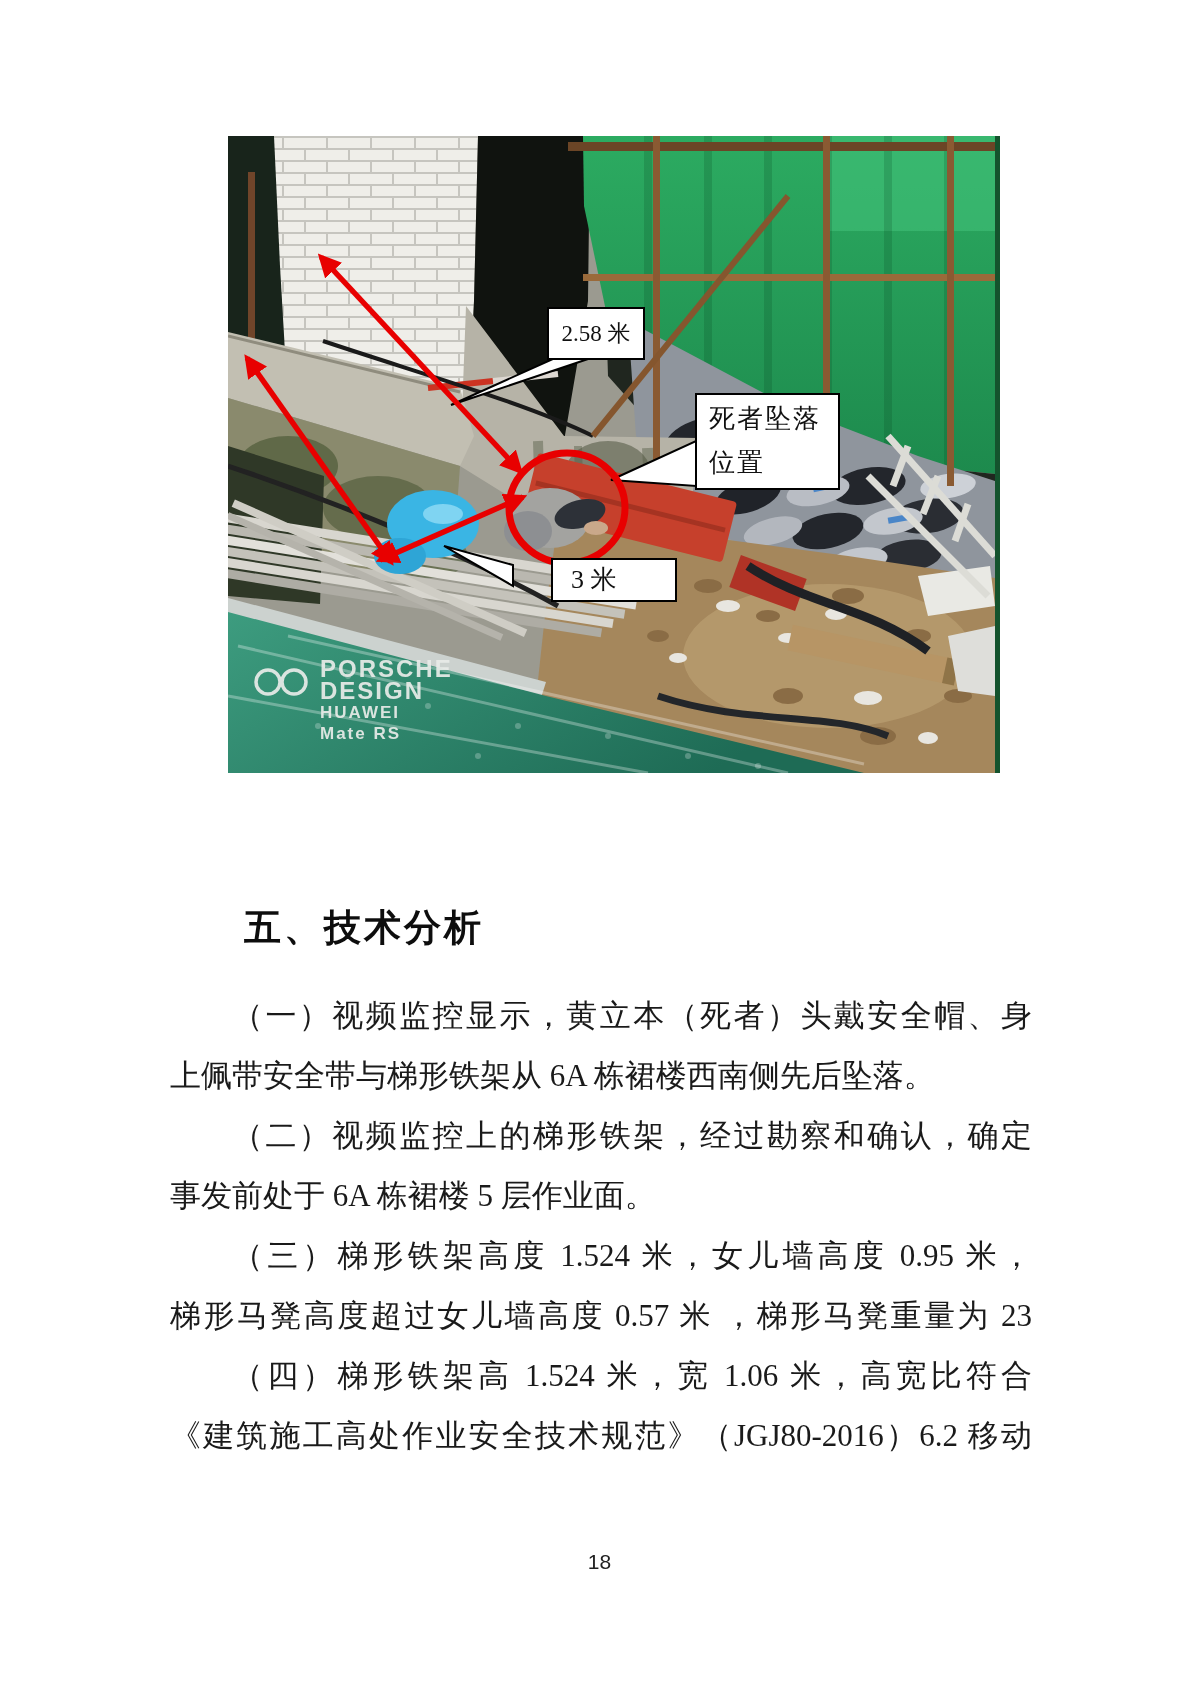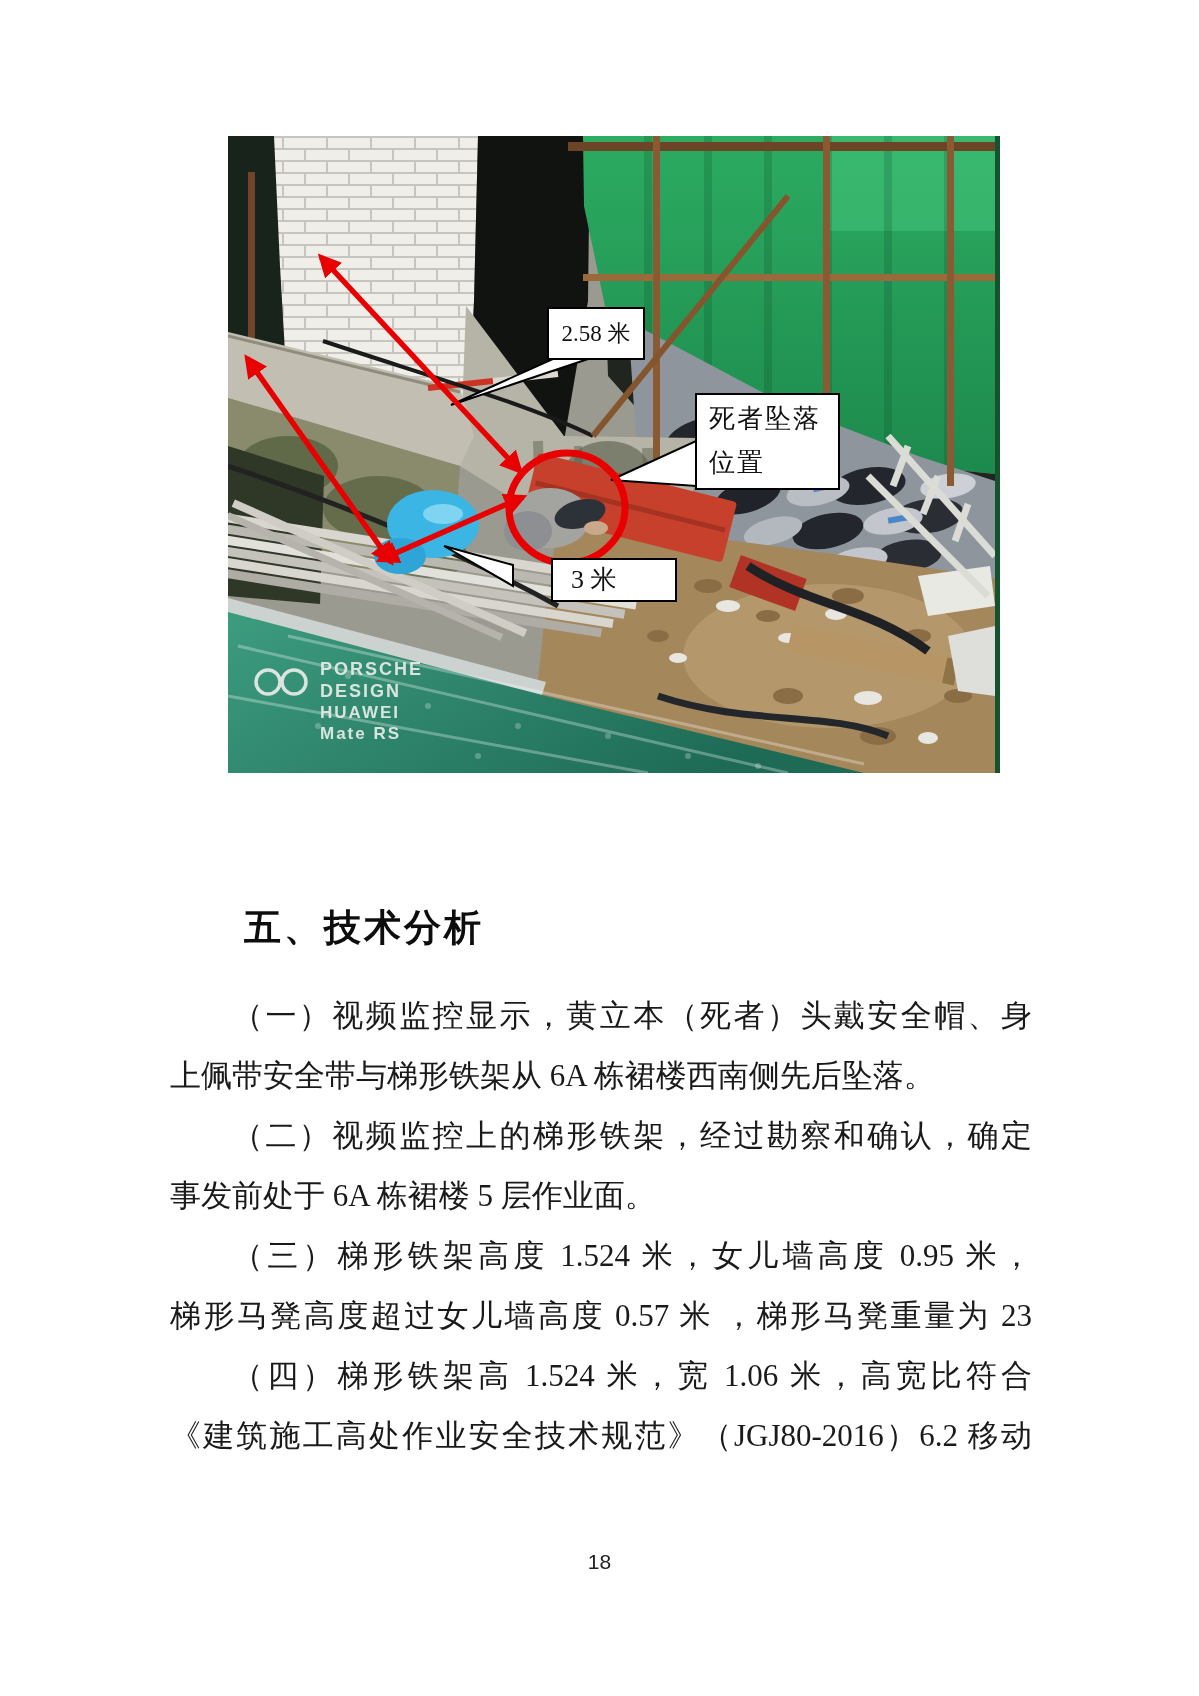--- a/index.html
+++ b/index.html
@@ -14,21 +14,21 @@
           font-family:"Liberation Serif","DejaVu Serif",serif;color:#111;}
   .plabel.m258{left:319px;top:171px;width:98px;height:53px;font-size:23px;line-height:49px;text-align:center;}
   .plabel.fall{left:467px;top:257px;width:145px;height:97px;font-size:26px;line-height:44px;
                padding:2px 0 8px 12px;word-break:break-all;letter-spacing:2px;}
   .plabel.m3{left:284px;top:422px;width:126px;height:44px;font-size:26px;line-height:40px;padding-left:18px;margin-left:39px;}
 
   .watermark{position:absolute;left:26px;top:522px;color:#e9ece9;opacity:.92;
              font-family:"Liberation Sans","DejaVu Sans",sans-serif;}
   .wm-rings{position:absolute;left:0;top:6px;}
   .wm-text{position:absolute;left:66px;top:0;font-weight:bold;letter-spacing:2px;}
-  .wm-text .l1{font-size:18px;line-height:22px;}
+  .wm-text .l1{font-size:24px;line-height:22px;}
   .wm-text .l2{font-size:17px;line-height:21px;}
 
   
   .caption{position:absolute;left:228px;top:786px;width:767px;text-align:center;
            font-size:28px;color:#141414;}
   .heading{position:absolute;left:244px;top:903px;font-family:Liberation Sans, sans-serif;
            font-weight:bold;font-size:37px;letter-spacing:3px;color:#0d0d0d;}
   .bodytext{position:absolute;left:170px;top:986px;width:862px;font-size:31px;color:#1a1a1a;}
   .bodytext .line{height:60px;line-height:60px;white-space:nowrap;text-align:left;}
   .bodytext .line.justify{white-space:normal;text-align:justify;text-align-last:justify;}

